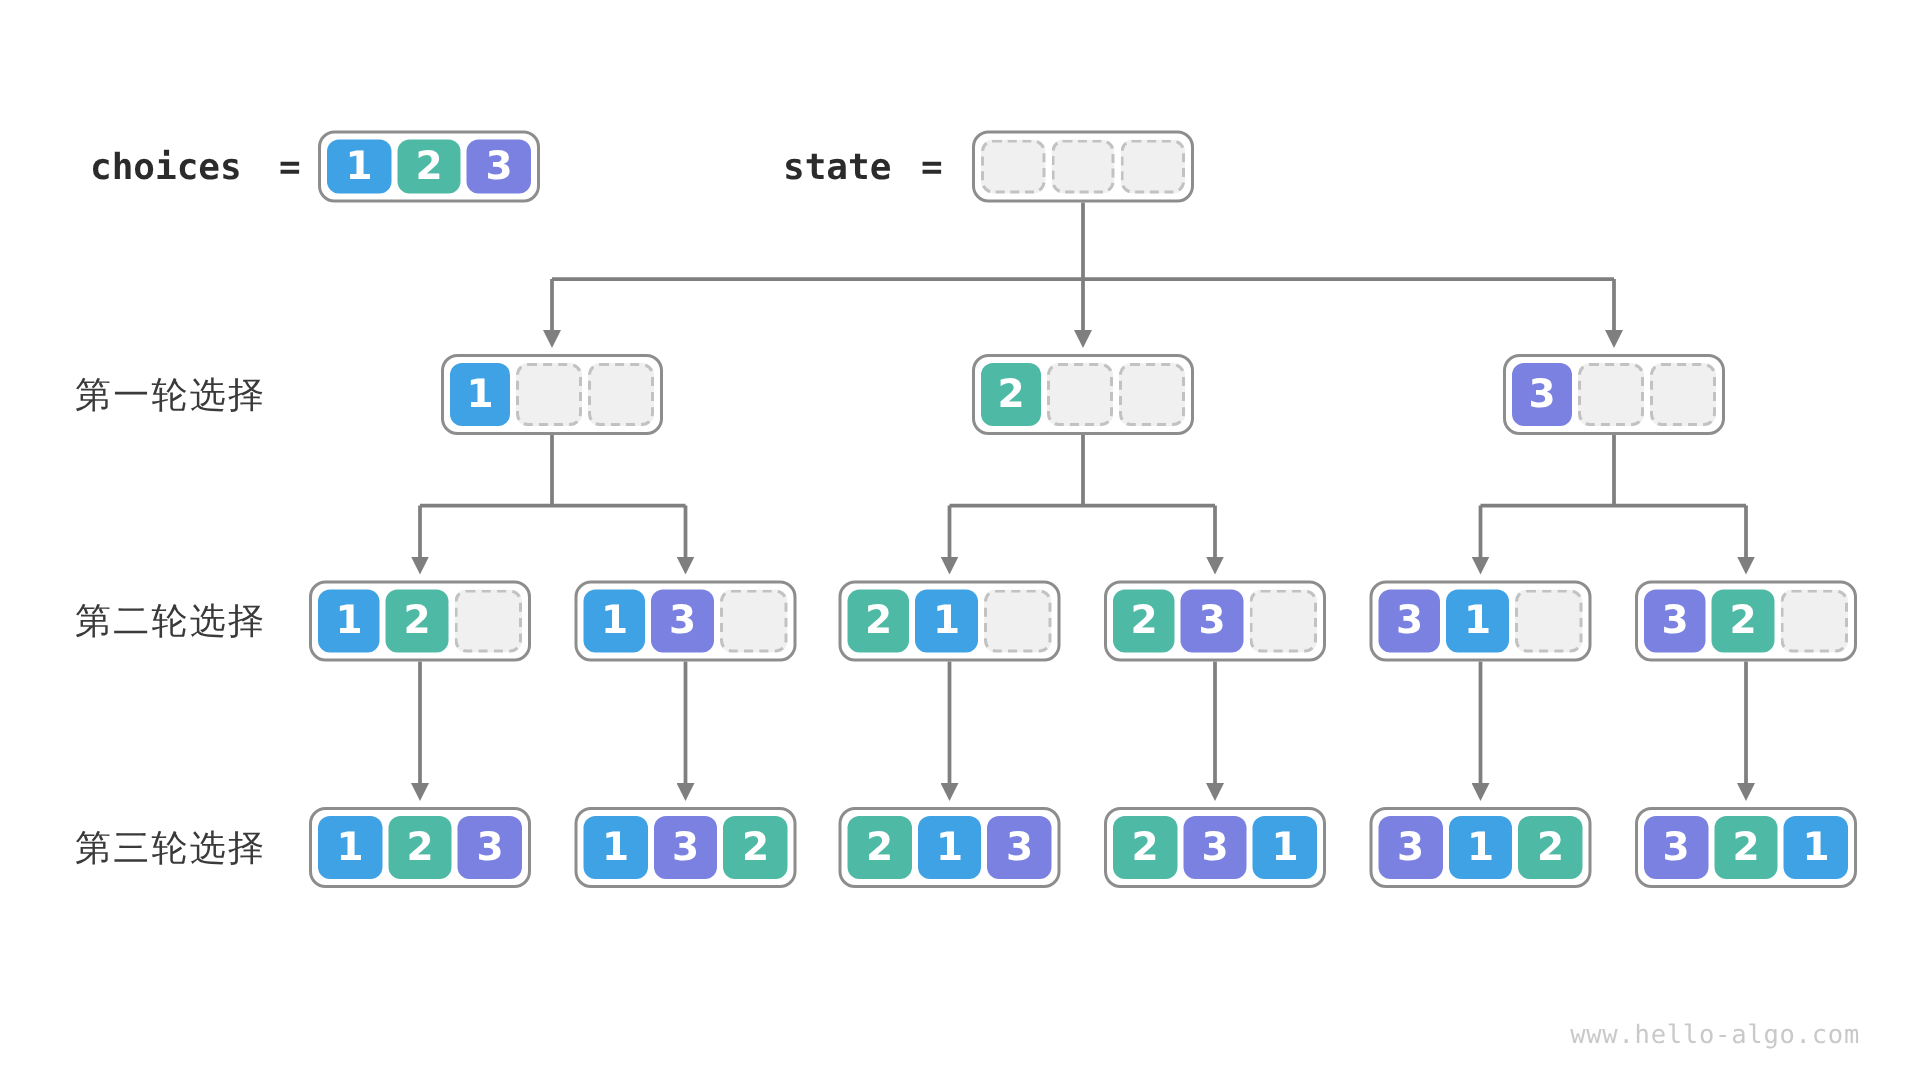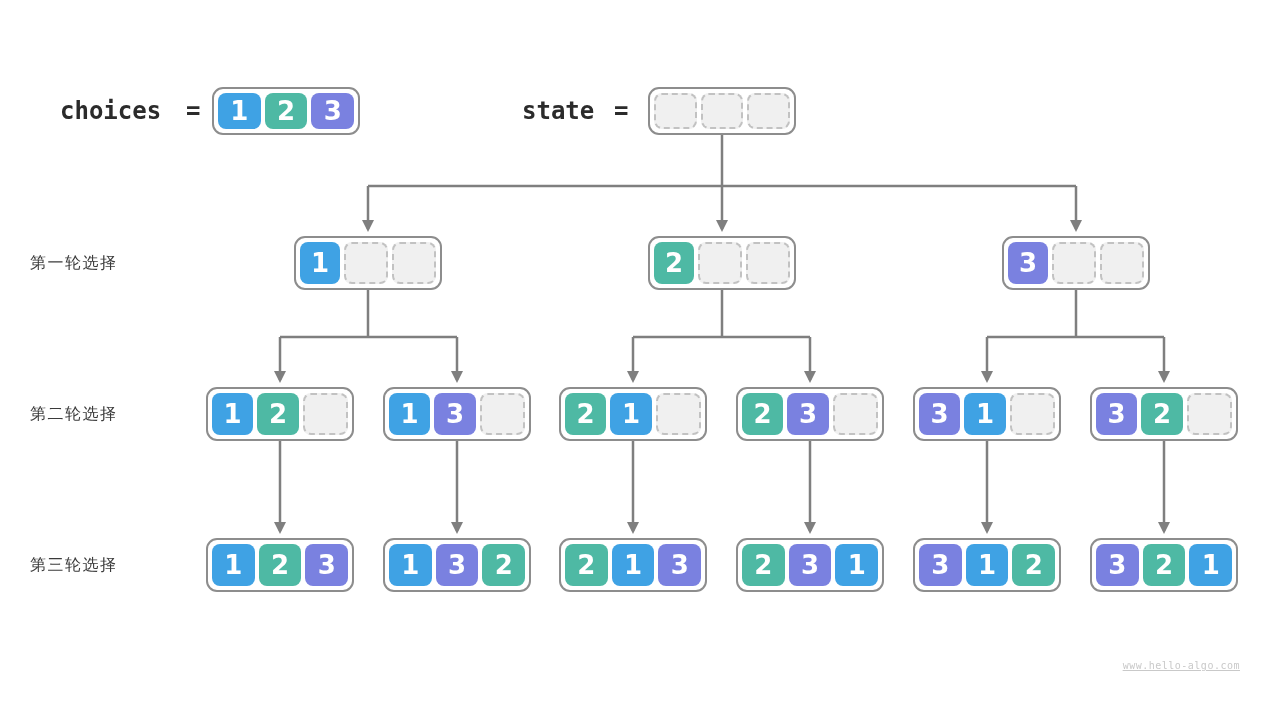--- a/index.html
+++ b/index.html
@@ -15,26 +15,26 @@
 
   .node { position:absolute; width:148px; display:flex; gap:4px; padding:4px;
           background:#ffffff; border:2px solid var(--nodeborder,#8D8D8D); border-radius:11px; }
   .hdrbox { height:48px; }
   .treebox { height:54px; }
   .cell { flex:1; border-radius:8px; display:flex; align-items:center; justify-content:center;
           color:#ffffff; font-size:26px; font-weight:600;
           font-family:"DejaVu Sans", "Liberation Sans", sans-serif; }
   .cell.empty { background:var(--emptyfill,#F0F0F0); border:2px dashed var(--emptyborder,#C2C2C2); }
 
-  .rowlabel { position:absolute; left:30px; height:54px; display:flex; align-items:center;
-              font-size:16px; color:var(--labeltext,#3A3A3A); letter-spacing:1.5px; white-space:nowrap; }
+  .rowlabel { position:absolute; left:50px; height:54px; display:flex; align-items:center;
+              font-size:24px; color:var(--labeltext,#3A3A3A); letter-spacing:1.5px; white-space:nowrap; }
 
-  .watermark { position:absolute; right:40px; top:660px;
-               font-family:"DejaVu Sans Mono", monospace; font-size:10px;
-               color:var(--wmtext,#C9C9C9); letter-spacing:0.5px;text-decoration:underline; }
+  .watermark { position:absolute; right:40px; top:680px;
+               font-family:"DejaVu Sans Mono", monospace; font-size:17px;
+               color:var(--wmtext,#C9C9C9); letter-spacing:0.5px; }
 </style>
 </head>
 <body>
 
 <div id="canvas">
 
   <svg id="edges">
     <defs>
       <marker id="ah" markerUnits="userSpaceOnUse" markerWidth="12" markerHeight="12" refX="9" refY="6" orient="auto">
         <path d="M0,0 L12,6 L0,12 Z" fill="#7F7F7F"></path>

